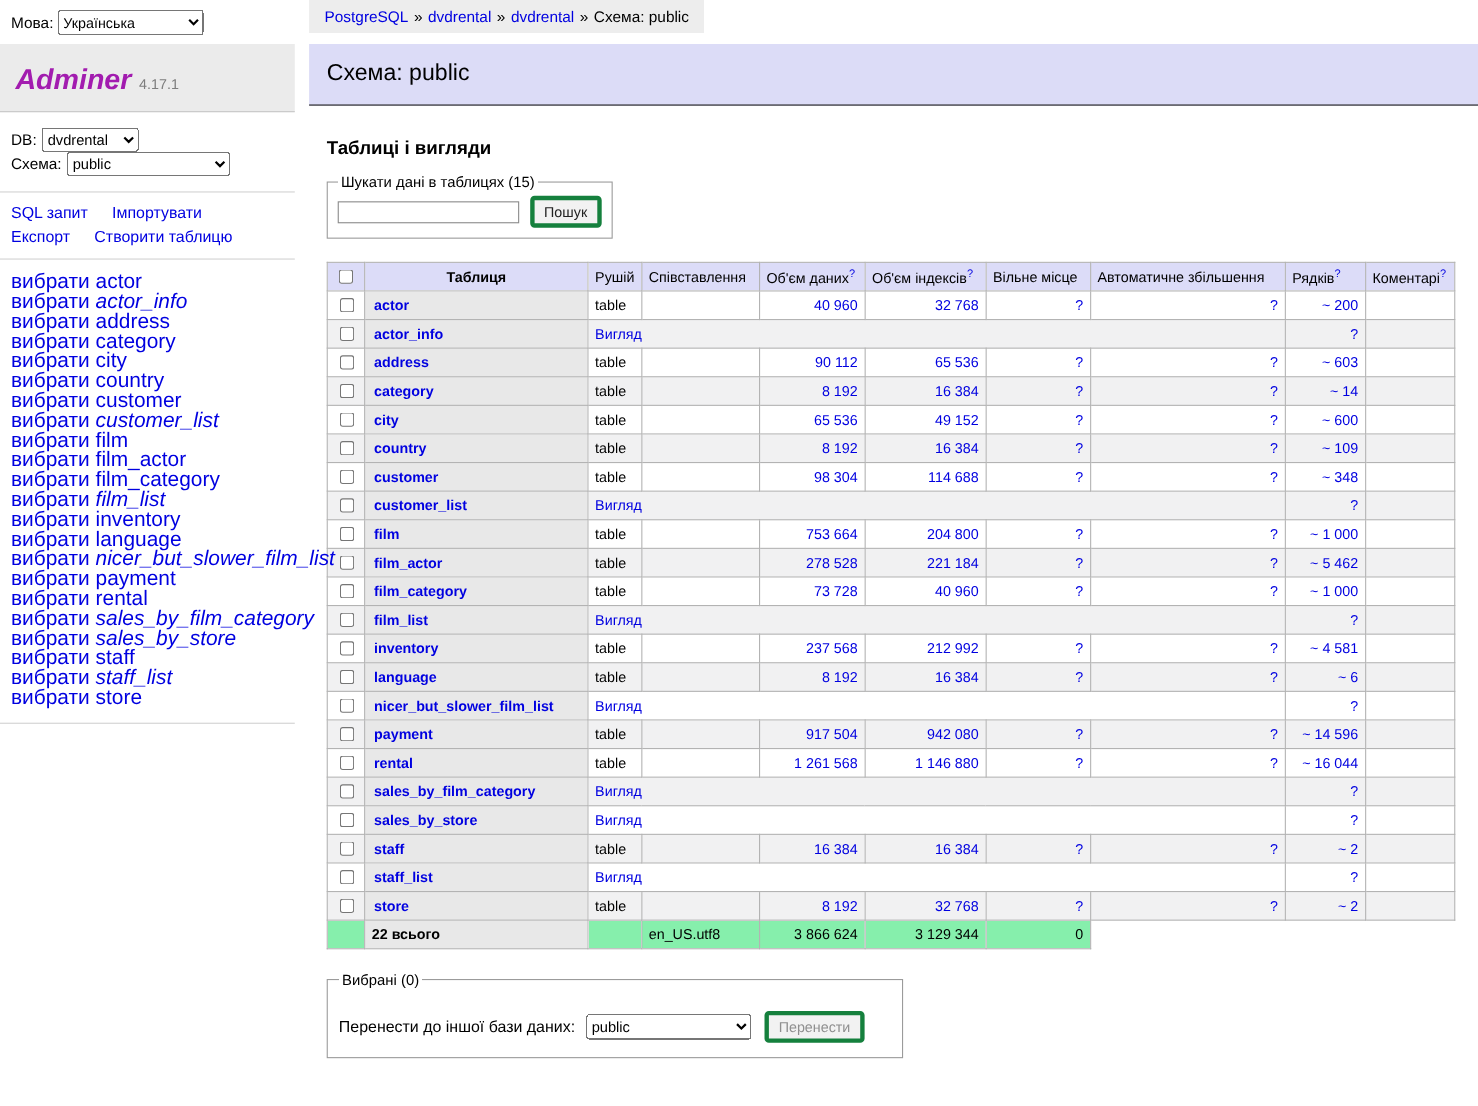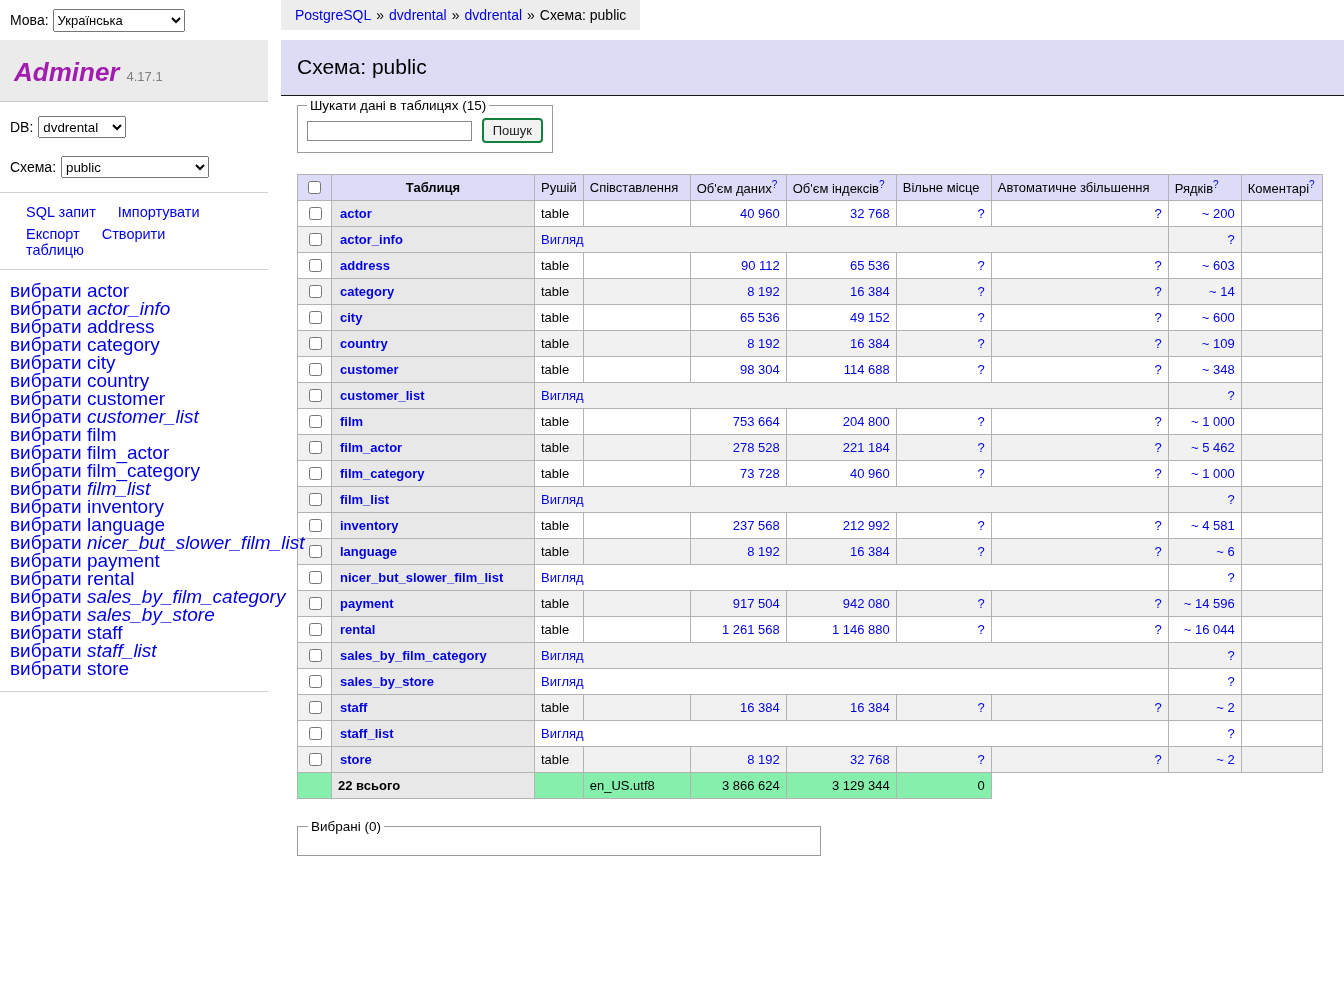--- a/index.html
+++ b/index.html
@@ -15,26 +15,26 @@
   #breadcrumb { position:absolute; top:0; left:281px; background:#ededed;
     padding:7px 14px; font-size:14px; white-space:nowrap; }
   #breadcrumb .sep { color:#000; margin:0 5px; }
 
   
   #menu { position:absolute; top:40px; left:0; width:268px; }
   #logo { background:#ebebeb; padding:17px 14px 13px; border-bottom:1px solid #c8c8c8; }
   #logo .name { font-size:26px; font-style:italic; font-weight:bold; color:#a21caf; }
   #logo .ver { font-size:13px; color:#7e7e7e; margin-left:7px; }
   #dbform { padding:14px 10px 14px; font-size:14px; }
-  #dbform .row { margin-bottom:18px; white-space:nowrap; }
+  #dbform .row { margin-bottom:0; white-space:nowrap; }
   #dbform .row:last-child { margin-bottom:0; }
   #dbform select.db { width:88px; height:22px; margin-left:5px; }
   #dbform select.schema { width:148px; height:22px; margin-left:5px; }
   #menu hr { border:0; border-top:1px solid #d2d2d2; margin:0; }
-  #actions { padding:11px 26px; font-size:14.5px; }
+  #actions { padding:11px 10px; font-size:14.5px; }
   #actions p { margin:0 0 6px; }
   #actions p:last-child { margin-bottom:0; }
   #actions a { margin-right:22px; }
   #tables-list { padding:12px 10px 13px; }
   #tables-list p { margin:0; line-height:18px; font-size:19px; white-space:nowrap; }
   .tbl-view { font-style:italic; }
 
   
   #content { margin-left:281px; padding-top:40px; }
   #content h2 { margin:0; padding:15px 16px 16px; font-size:21px; font-weight:normal;
@@ -42,21 +42,21 @@
   #main { padding:2px 16px 16px; }
   #schema-links { margin:15px 0 0; font-size:14px; }
   #schema-links a { margin-right:28px; }
   #main h3 { font-size:17px; margin:27px 0 13px; }
 
   fieldset { border:1px solid #9b9b9b; padding:5px 9px 9px; margin:0; }
   legend { padding:0 3px; font-size:13.5px; }
   #search-fs { display:inline-block; }
   #search-fs input[type=text] { width:165px; height:20px; border:1px solid #8a8a8a; padding:1px 4px; }
   button { font-family:"Liberation Sans", sans-serif; font-size:13px; color:#222;
-    background:#f2f2f2; border:2px solid #15803d; border-radius:4px; padding:3px 9px; }
+    background:#f2f2f2; border:4px solid #15803d; border-radius:4px; padding:3px 9px; }
   #search-fs button { margin-left:6px; }
   button.disabled { color:#8f8f8f; }
 
   
   table.tables { border-collapse:collapse; margin-top:21px; table-layout:fixed; }
   table.tables th, table.tables td { border:1px solid #b3b3b3; padding:3px 6px;
     height:26px; overflow:hidden; white-space:nowrap; }
   table.tables thead th { background:#dcdcf8; font-weight:normal; text-align:left; }
   table.tables thead th.c-name { font-weight:bold; text-align:center; }
   table.tables thead th sup a { font-size:10px; }
@@ -126,20 +126,21 @@
       <p><a><span>вибрати </span><span>staff</span></a></p>
       <p><a><span>вибрати </span><span class="tbl-view">staff_list</span></a></p>
       <p><a><span>вибрати </span><span>store</span></a></p>
     </div>
   <hr>
 </div>
 
 <div id="content">
   <h2>Схема: public</h2>
   <div id="main">
+    <h3>Таблиці і вигляди</h3>
 
     <fieldset id="search-fs">
       <legend>Шукати дані в таблицях (15)</legend>
       <input type="text" style="">
       <button>Пошук</button>
     </fieldset>
 
     <table class="tables">
       <colgroup>
         <col style="width:34px">
@@ -406,15 +407,20 @@
         <td>en_US.utf8</td>
         <td class="r">3 866 624</td>
         <td class="r">3 129 344</td>
         <td class="r">0</td>
       </tr>
         </tfoot>
     </table>
 
     <fieldset id="selected-fs">
       <legend>Вибрані (0)</legend>
+      <div class="move-row">
+        <span>Перенести до іншої бази даних:</span>
+        <select><option>public</option></select>
+        <button class="disabled">Перенести</button>
+      </div>
     </fieldset>
   </div>
 </div>
 
 </body></html>

